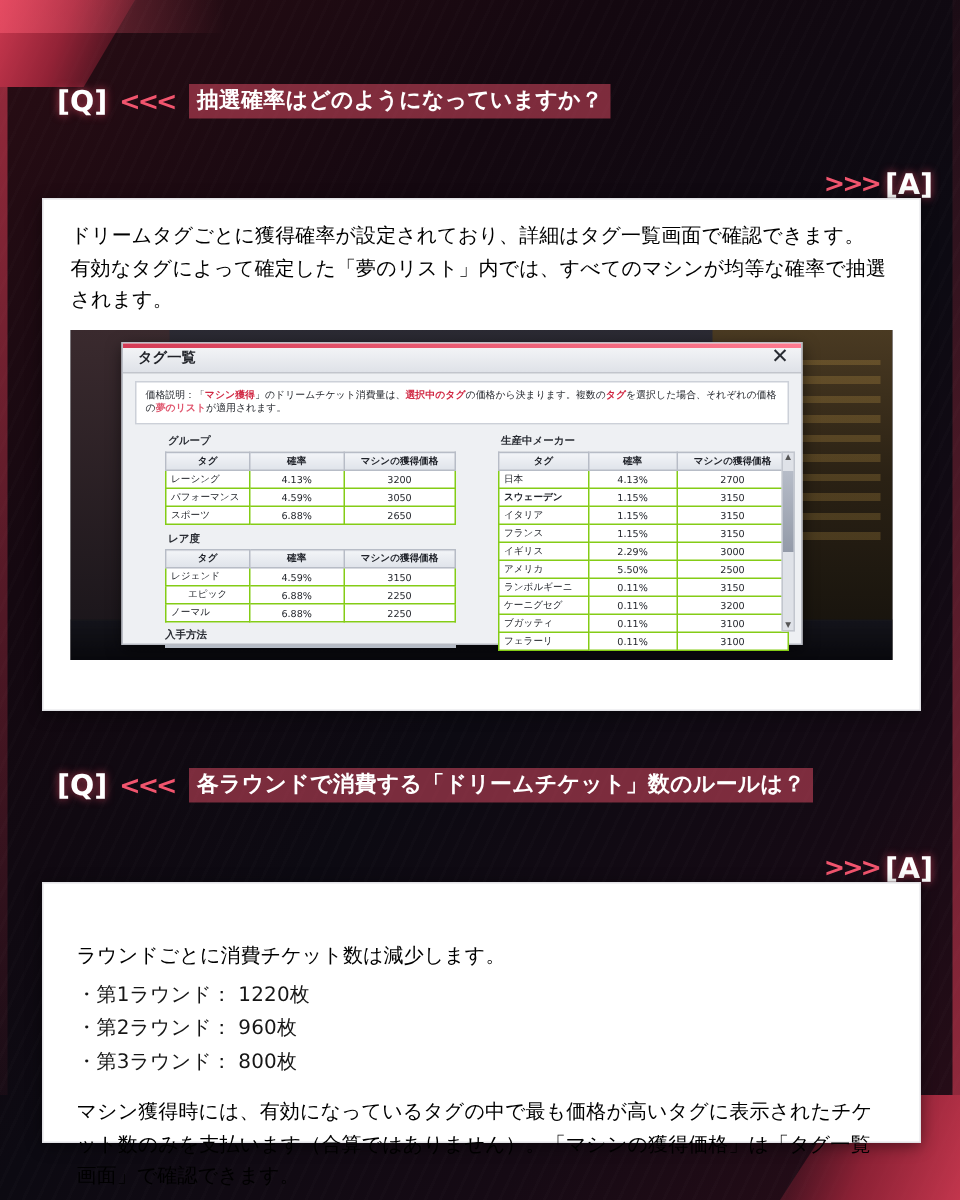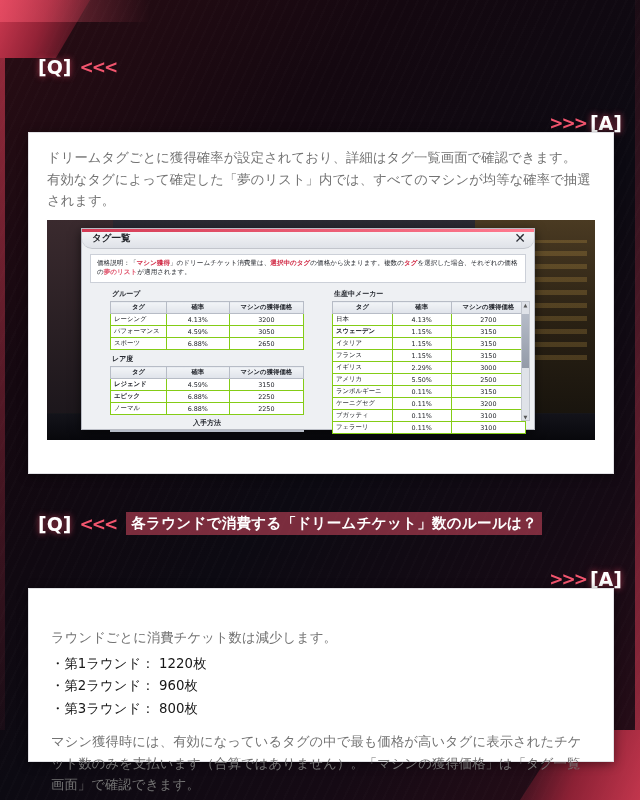--- a/index.html
+++ b/index.html
@@ -117,21 +117,21 @@
     text-shadow: 0 0 6px rgba(255,80,110,0.7);
   }
 
   .answer-card {
     position: absolute;
     background: #ffffff;
     border: 1px solid #e2e2e6;
     box-shadow: 0 2px 10px rgba(0,0,0,0.45);
   }
   .answer-text {
-    color: #737373;
+    color: #000000;
     font-size: 13.3px;
     line-height: 1.62;
     letter-spacing: 0.1px;
     white-space: pre-wrap;
   }
   .answer-text.small-gap { margin-top: 10px; }
 
   
   .shot {
     position: relative;
@@ -177,21 +177,20 @@
     flex-direction: column;
   }
   .dialog-title {
     height: 19px;
     background: linear-gradient(180deg, #f6f7f9, #dfe2e8);
     border-bottom: 1px solid #c2c5cc;
     position: relative;
     display: flex;
     align-items: center;
     padding-left: 10px;
-    border-radius: 10px;
   }
   .dialog-title .tline {
     position: absolute; left: 0; right: 0; top: 0; height: 3px;
     background: linear-gradient(90deg, #d43b55, #ff7b90);
   }
   .dialog-title-text {
     font-size: 9.5px;
     color: #22242a;
     font-weight: bold;
   }
@@ -254,29 +253,28 @@
     font-weight: bold;
   }
   table.tg td {
     border: 1px solid #84cc16;
     font-size: 6.4px;
     color: #22252b;
     padding: 1px 3px;
     height: 9px;
   }
   td.c { text-align: center; }
-  td.tag-red { color: #d12a45; font-weight: bold; }
+  td.tag-red { color: #d12a45; font-weight: normal; }
   td.tag-orange { color: #e07a28; font-weight: bold; }
-  td.tag-purple { color: #8a54c8; font-weight: bold; }
+  td.tag-purple { color: #8a54c8; font-weight: normal; text-align: center; }
   .entry-label {
     font-size: 7px;
     color: #2a2d34;
     font-weight: bold;
     margin-top: 3px;
-    text-align: center;
   }
   .entry-bar {
     height: 5px;
     margin-top: 2px;
     background: linear-gradient(90deg, #9fb4d8, #dfe4ec);
     border: 1px solid #b6bcc6;
   }
   .scrollbar {
     position: absolute;
     right: -4px; top: 14px; bottom: 2px;
@@ -319,20 +317,21 @@
 <div class="page">
   <div class="corner-tl"></div>
   <div class="corner-tl2"></div>
   <div class="corner-br"></div>
   <div class="edge-left"></div>
   <div class="edge-right"></div>
 
   <div class="q-row" style="left:38px; top:56px;">
     <span class="q-mark">[Q]</span>
     <span class="chev">&lt;&lt;&lt;</span>
+    <span class="q-text">抽選確率はどのようになっていますか？</span>
   </div>
 
   <div class="a-row" style="top:112px;">
     <span class="a-chev">&gt;&gt;&gt;</span>
     <span class="a-mark">[A]</span>
   </div>
 
   <div class="answer-card" style="left:28px; top:132px; width:584px; height:340px;">
     <div style="padding:14px 18px 8px 18px;">
       <div class="answer-text">ドリームタグごとに獲得確率が設定されており、詳細はタグ一覧画面で確認できます。

